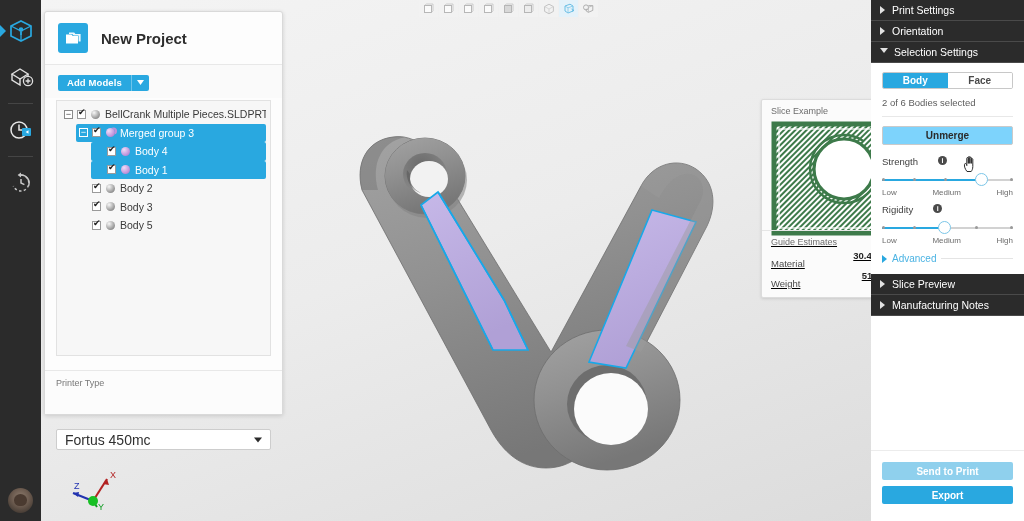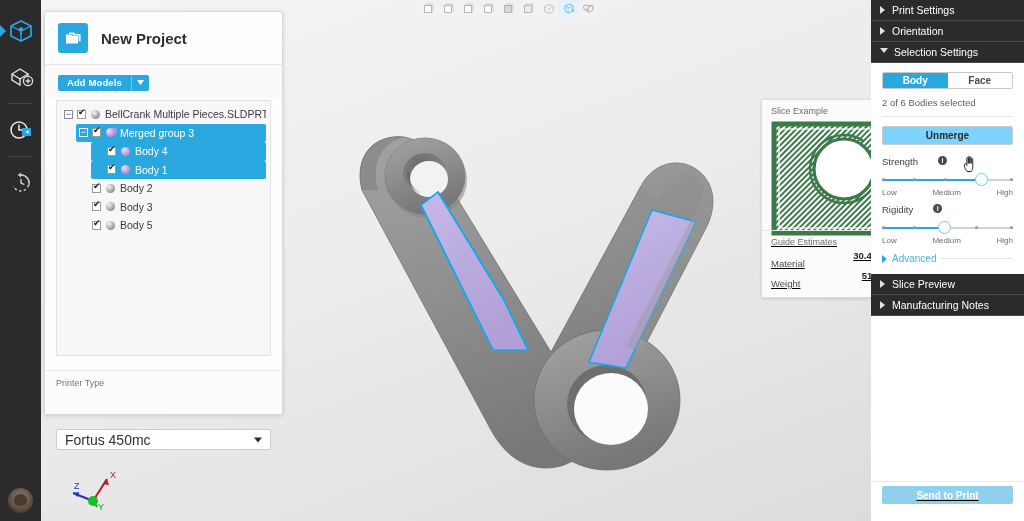--- a/index.html
+++ b/index.html
@@ -204,22 +204,22 @@
   }
   .sl-scale { display: flex; justify-content: space-between; font-size: 8px; color: #6d6d6d; margin-top: -1px; }
   .advanced { display: flex; align-items: center; gap: 5px; margin: 8px 0 10px 0; cursor: pointer; }
   .advanced .arw2 {
     width: 0; height: 0; border-top: 4px solid transparent;
     border-bottom: 4px solid transparent; border-left: 5px solid #29a8e0;
   }
   .advanced .txt { font-size: 10px; color: #4bb3e3; }
   .advanced .rule { flex: 1; height: 1px; background: #e4e4e4; }
   .bottom-actions {
-    position: absolute; left: 0; right: 0; bottom: 0; padding: 4px 11px 11px 11px;
-    background: #fff; border-top: 1px solid #ececec; text-decoration: underline;
+    position: absolute; left: 0; right: 0; bottom: 0; padding: 11px 11px 11px 11px;
+    background: #fff; border-top: 1px solid #ececec;
   }
   .btn-primary {
     height: 18px; border-radius: 2px; display: flex; align-items: center;
     justify-content: center; font-size: 10px; font-weight: bold; color: #fff;
     cursor: pointer; margin-bottom: 6px; background: #29a8e0;
   }
   .btn-primary.disabled { background: #8fd0ed; }
   .cursor-hand { position: absolute; pointer-events: none; z-index: 60; }
 </style>
 </head>
@@ -593,20 +593,21 @@
       <span class="arw"></span>
       <span>Slice Preview</span>
     </div>
     <div class="acc">
       <span class="arw"></span>
       <span>Manufacturing Notes</span>
     </div>
 
     <div class="bottom-actions">
       <div class="btn-primary disabled">Send to Print</div>
+      <div class="btn-primary">Export</div>
     </div>
   </div>
 
   <div class="cursor-hand" style="left:963px; top:155px;">
     <svg width="14" height="18" viewBox="0 0 14 18">
       <path d="M4 16.5 C2 14, 1.2 11.5, 1.5 9.4 C1.7 8.2, 3 8.2, 3.3 9.2 L3.8 10.6 L3.8 3.2
                C3.8 2.3, 5.3 2.3, 5.3 3.2 L5.3 8.4 L5.3 2.2 C5.3 1.3, 6.8 1.3, 6.8 2.2 L6.8 8.4
                L6.8 2.8 C6.8 1.9, 8.3 1.9, 8.3 2.8 L8.3 8.4 L8.3 4.2 C8.3 3.4, 9.8 3.4, 9.8 4.2
                L9.8 11.5 C9.8 14, 9 15.4, 8.2 16.5 Z" fill="#ffffff" stroke="#2b2b2b" stroke-width="1"></path>
     </svg>

